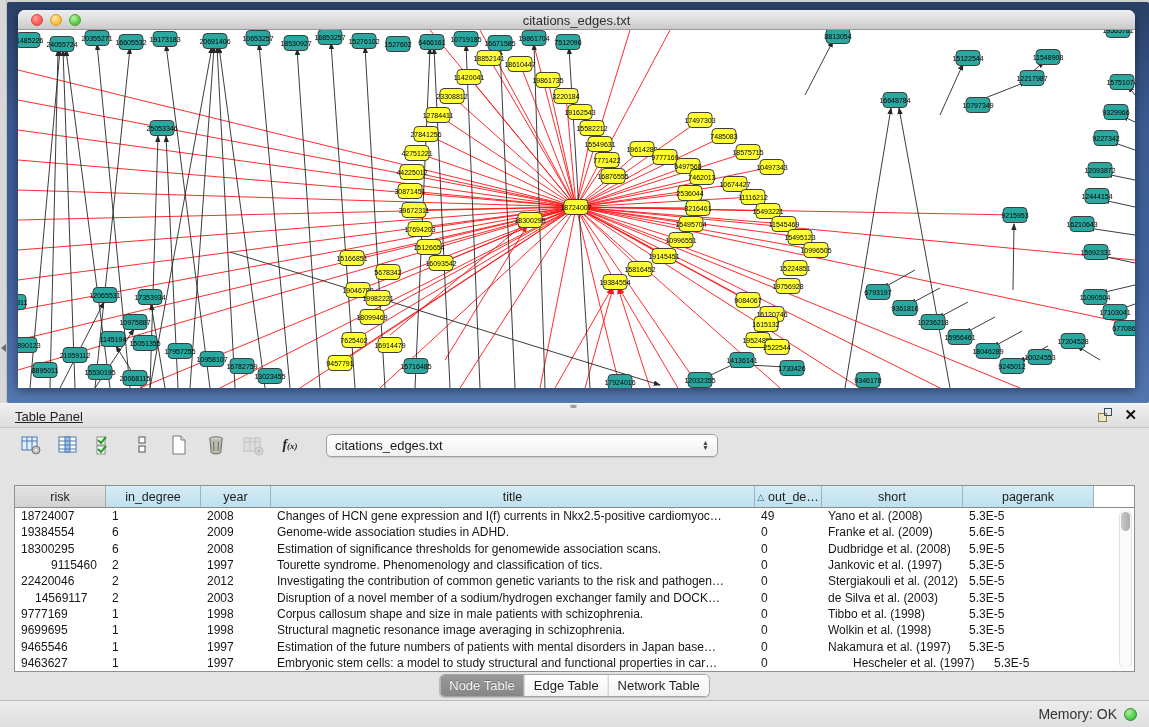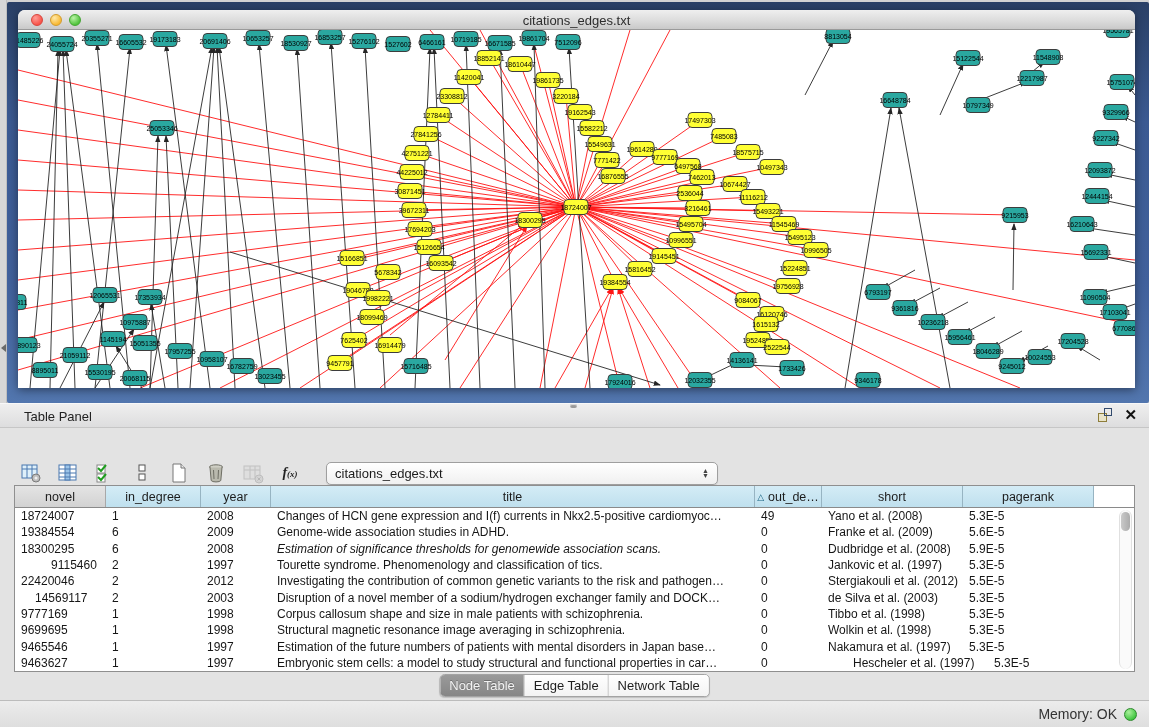--- a/index.html
+++ b/index.html
@@ -27,28 +27,28 @@
   .light.green { background:radial-gradient(circle at 35% 30%, #baf3a6,#52c43e 70%); border:1px solid #43a532; }
   #graph-canvas { position:absolute; left:0; top:20px; width:1117px; height:358px; overflow:hidden; background:#fff; }
   #graph-canvas svg { display:block; }
 
   
   #table-panel { position:absolute; left:0; top:403px; width:1149px; height:297px; background:#e3e3e3; }
   #panel-header { height:25px; background:linear-gradient(180deg,#efefef,#ddddde);
       border-top:1px solid #f8f8f8; border-bottom:1px solid #c6c6c6; position:relative; }
   #panel-grip { position:absolute; left:570px; top:0px; width:7px; height:4px; border-radius:2px;
       background:#9a9a9a; box-shadow:inset 0 1px 1px rgba(255,255,255,.7); }
-  #panel-header .ptitle { position:absolute; left:24px; top:5px; font-size:13px; color:#222; }
+  #panel-header .ptitle { position:absolute; left:15px; top:5px; font-size:13px; color:#222;text-decoration:underline; }
   #panel-buttons { position:absolute; right:12px; top:4px; display:flex; gap:12px; align-items:center; }
   #float-icon { position:relative; width:14px; height:14px; }
   #float-icon .sq1 { position:absolute; left:0; bottom:0; width:9px; height:9px; border:1.5px solid #8e7d3a; background:#e9e4c8; }
   #float-icon .sq2 { position:absolute; right:0; top:0; width:8px; height:8px; border:1.5px solid #324a6d; background:transparent; }
   #close-icon { font-size:15px; font-weight:bold; color:#111; line-height:14px; cursor:default; }
 
-  #toolbar { position:absolute; left:18px; top:54px; height:32px; display:flex; align-items:center; gap:11px; }
+  #toolbar { position:absolute; left:18px; top:26px; height:32px; display:flex; align-items:center; gap:11px; }
   .tbtn { width:26px; height:26px; display:flex; align-items:center; justify-content:center; }
   .tbtn.disabled { opacity:.45; }
   .fx { font-size:14px; color:#222; font-family:"Liberation Serif", serif; font-style:italic; font-weight:bold; }
   .fx small { font-size:9px; }
   #table-combo { margin-left:12px; width:392px; height:23px; border:1px solid #9f9f9f; border-radius:5px;
       background:linear-gradient(180deg,#ffffff,#f0f0f0); box-shadow:0 1px 1px rgba(0,0,0,.12);
       display:flex; align-items:center; padding:0 8px; font-size:13px; color:#1b1b1b; }
   #table-combo .combo-val { flex:1; }
   .updown { display:flex; flex-direction:column; line-height:5px; font-size:7px; color:#444; }
 
@@ -823,21 +823,21 @@
       <span class="updown">
           <span>▲</span>
           <span>▼</span>
         </span>
     </div>
   </div>
 
   <div id="table-box">
     <div id="thead">
         <div class="hcell key" style="width: 91px;">
-          <span>novel</span>
+          <span>risk</span>
         </div>
         <div class="hcell" style="width: 95px;">
           <span>in_degree</span>
         </div>
         <div class="hcell" style="width: 70px;">
           <span>year</span>
         </div>
         <div class="hcell" style="width: 484px;">
           <span>title</span>
         </div>
@@ -868,21 +868,21 @@
           <div class="tcell" style="width: 70px;">2009</div>
           <div class="tcell" style="width: 484px;">Genome-wide association studies in ADHD.</div>
           <div class="tcell" style="width: 67px;">0</div>
           <div class="tcell" style="width: 141px;">Franke et al. (2009)</div>
           <div class="tcell" style="width: 131px;">5.6E-5</div>
         </div>
         <div class="trow">
           <div class="tcell" style="width: 91px;">18300295</div>
           <div class="tcell" style="width: 95px;">6</div>
           <div class="tcell" style="width: 70px;">2008</div>
-          <div class="tcell" style="width: 484px; font-style: italic;">Estimation of significance thresholds for genomewide association scans.</div>
+          <div class="tcell" style="width: 484px;">Estimation of significance thresholds for genomewide association scans.</div>
           <div class="tcell" style="width: 67px;">0</div>
           <div class="tcell" style="width: 141px;">Dudbridge et al. (2008)</div>
           <div class="tcell" style="width: 131px;">5.9E-5</div>
         </div>
         <div class="trow">
           <div class="tcell" style="width: 91px; padding-left: 36px;">9115460</div>
           <div class="tcell" style="width: 95px;">2</div>
           <div class="tcell" style="width: 70px;">1997</div>
           <div class="tcell" style="width: 484px;">Tourette syndrome. Phenomenology and classification of tics.</div>
           <div class="tcell" style="width: 67px;">0</div>

